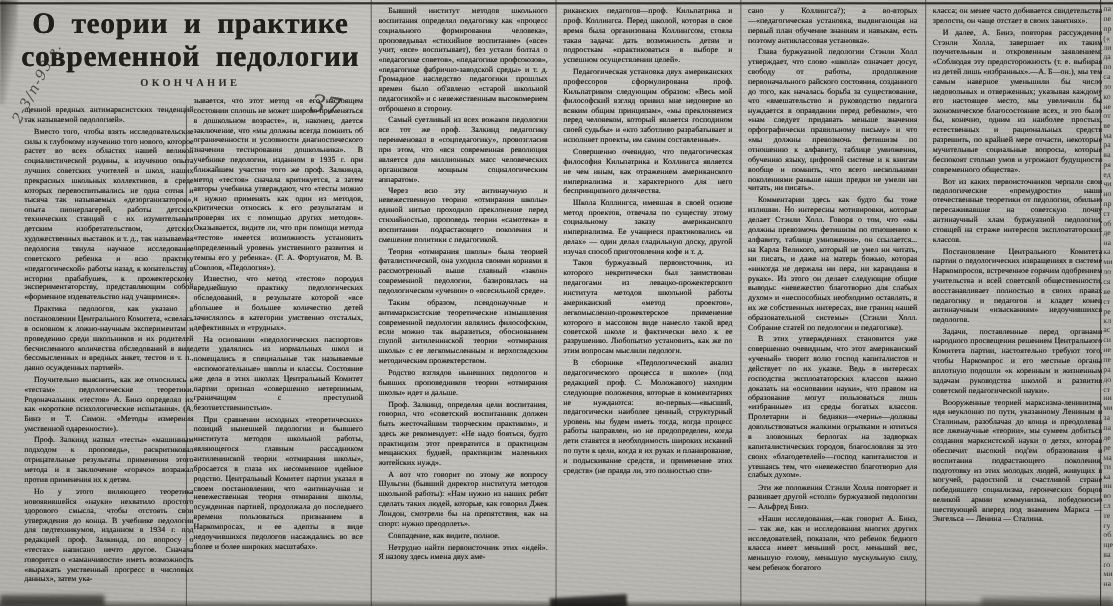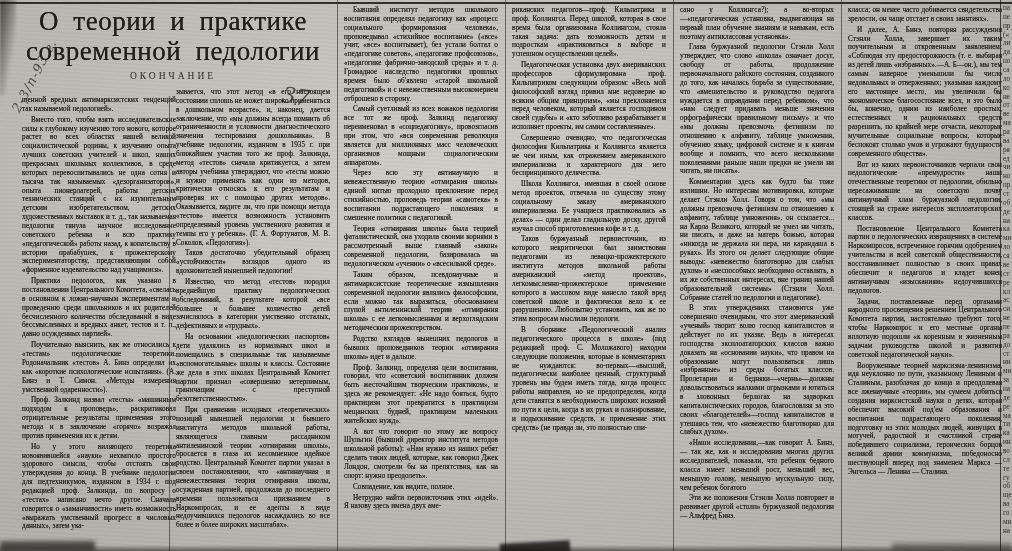--- a/index.html
+++ b/index.html
@@ -6,23 +6,23 @@
   .page{
     position:relative;width:1012px;height:551px;overflow:hidden;
     background:
       radial-gradient(ellipse at 45% 35%, rgba(255,255,255,.16), rgba(0,0,0,.10) 85%),
       repeating-linear-gradient(3deg, rgba(0,0,0,.025) 0 2px, rgba(255,255,255,.03) 2px 4px),
       #c6c4bd;
     font-family:"Liberation Serif", serif;
   }
   
   .masthead{position:absolute;left:10px;top:6px;width:326px;height:88px;text-align:center;}
-  .mast-title{font-weight:normal;font-size:27px;line-height:1.12;color:#211f1c;
+  .mast-title{font-weight:bold;font-size:27px;line-height:1.12;color:#211f1c;
     letter-spacing:.5px;word-spacing:7px;text-shadow:0 0 .6px rgba(25,24,20,.9);}
-  .mast-sub{margin-top:5px;font-weight:normal;font-size:9.5px;letter-spacing:3px;color:#2b2a26;}
+  .mast-sub{margin-top:5px;font-weight:bold;font-size:9.5px;letter-spacing:3px;color:#2b2a26;}
   
   .col{position:absolute;width:154px;overflow:hidden;text-align:justify;
     font-size:7.2px;line-height:1.23;color:#262521;letter-spacing:.04px;
     text-shadow:0 0 .35px rgba(38,37,33,.85);filter:blur(.18px);}
   .col p{margin:0 0 2px;text-indent:9px;}
   .col.cont p:first-child{text-indent:0;}
   .c1{left:10px;top:96px;height:449px;margin-left:12px;}
   .c2{left:176px;top:88px;height:449px;}
   .c3{left:344px;top:6px;height:540px;}
   .c4{left:512px;top:6px;height:540px;}
@@ -76,21 +76,20 @@
   <div class="col cont c1">
       <p>щенной вредных антимарксистских тенденций так называемой педологией».</p>
       <p>Вместо того, чтобы взять исследовательские силы к глубокому изучению того нового, которое растет во всех областях нашей великой социалистической родины, к изучению опыта лучших советских учителей и школ, наших прекрасных школьных коллективов, в среде которых перевоспитывались не одна сотня и тысяча так называемых «дезорганизаторов», опыта пионерлагерей, работы детских технических станций с их изумительным детским изобретательством, детских художественных выставок и т. д., так называемая педология тянула научное исследование советского ребенка и всю практику «педагогической» работы назад, к копательству в истории прабабушек, к прожектерскому экспериментаторству, представляющим собой «форменное издевательство над учащимися».</p>
       <p>Практика педологов, как указано в постановлении Центрального Комитета, «свелась в основном к ложно-научным экспериментам и проведению среди школьников и их родителей бесчисленного количества обследований в виде бессмысленных и вредных анкет, тестов и т. п., давно осужденных партией».</p>
       <p>Поучительно выяснить, как же относились к «тестам» педологические теоретики. Родоначальник «тестов» А. Бинэ определял их как «короткие психологические испытания». (А. Бинэ и Т. Симон. «Методы измерения умственной одаренности»).</p>
       <p>Проф. Залкинд назвал «тесты» «машинным подходом к проповедь», раскритиковал отрицательные результаты применения этого метода и в заключение «горячо» возражал против применения их к детям.</p>
       <p>Но у этого виляющего теоретика новоявившейся «науки» нехватило простого здорового смысла, чтобы отстоять свои утверждения до конца. В учебнике педологии для педтехникумов, изданном в 1934 г. под редакцией проф. Залкинда, по вопросу о «тестах» написано нечто другое. Сначала говорится о «заманчивости» иметь возможность «выражать умственный прогресс в числовых данных», затем ука-</p>
     </div>
   <div class="col cont c2">
       <p>зывается, что этот метод «в его настоящем состоянии сплошь не может широко применяться в дошкольном возрасте», и, наконец, дается заключение, что «мы должны всегда помнить об ограниченности и условности диагностического значения тестирования дошкольника». В учебнике педологии, изданном в 1935 г. при ближайшем участии того же проф. Залкинда, метод «тестов» сначала критикуется, а затем авторы учебника утверждают, что «тесты можно и нужно применять как один из методов, критически относясь к его результатам и проверяя их с помощью других методов». Оказывается, видите ли, что при помощи метода «тестов» имеется возможность установить определенный уровень умственного развития и темпы его у ребенка». (Г. А. Фортунатов, М. В. Соколов, «Педология»).</p>
-      <p>Таков достаточно убедительный образец «устойчивости» взглядов одного из вдохновителей нынешней педологии!</p>
       <p>Известно, что метод «тестов» породил вреднейшую практику педологических обследований, в результате которой «все большее и большее количество детей зачислялось в категории умственно отсталых, дефективных и «трудных».</p>
       <p>На основании «педологических паспортов» дети удалялись из нормальных школ и помещались в специальные так называемые «вспомогательные» школы и классы. Состояние же дела в этих школах Центральный Комитет партии признал «совершенно нетерпимым, граничащим с преступной безответственностью».</p>
       <p>При сравнении исходных «теоретических» позиций нынешней педологии и бывшего института методов школьной работы, являющегося главным рассадником антиленинской теории «отмирания школы», бросается в глаза их несомненное идейное родство. Центральный Комитет партии указал в своем постановлении, что «антинаучная и невежественная теория отмирания школы, осужденная партией, продолжала до последнего времени пользоваться признанием в Наркомпросах, и ее адепты в виде недоучившихся педологов насаждались во все более и более широких масштабах».</p>
     </div>
   <div class="col c3">
       <p>Бывший институт методов школьного воспитания определял педагогику как «процесс социального формирования человека», проповедывал «стихийное воспитание» («все» учит, «все» воспитывает), без устали болтал о «педагогике советов», «педагогике профсоюзов», «педагогике фабрично-заводской среды» и т. д. Громадное наследство педагогики прошлых времен было об'явлено «старой школьной педагогикой» и с невежественным высокомерием отброшено в сторону.</p>
       <p>Самый суетливый из всех вожаков педологии все тот же проф. Залкинд педагогику переименовал в «соцпедагогику», провозгласив при этом, что «вся современная революция является для миллионных масс человеческих организмов мощным социалогическим аппаратом».</p>
       <p>Через всю эту антинаучную и невежественную теорию «отмирания школы» единой нитью проходило преклонение перед стихийностью, проповедь теории «самотека» в воспитании подрастающего поколения и смешение политики с педагогикой.</p>
       <p>Теория «отмирания школы» была теорией фаталистической, она уходила своими корнями в рассмотренный выше главный «закон» современной педологии, базировалась на педологическом «учении» о «всесильной среде».</p>
       <p>Таким образом, псевдонаучные и антимарксистские теоретические измышления современной педологии являлись философским, если можно так выразиться, обоснованием глупой антиленинской теории «отмирания школы» с ее легкомысленным и верхоглядским методическим прожектерством.</p>
@@ -106,28 +105,28 @@
       <p>Совершенно очевидно, что педагогическая философия Кильпатрика и Коллингса является не чем иным, как отражением американского империализма и характерного для него беспринципного делячества.</p>
       <p>Школа Коллингса, имевшая в своей основе метод проектов, отвечала по существу этому социальному заказу американского империализма. Ее учащиеся практиковались «в делах» — один делал гладильную доску, другой изучал способ приготовления кофе и т. д.</p>
       <p>Таков буржуазный первоисточник, из которого некритически был заимствован педагогами из левацко-прожектерского института методов школьной работы американский «метод проектов», легкомысленно-прожектерское применение которого в массовом виде нанесло такой вред советской школе и фактически вело к ее разрушению. Любопытно установить, как же по этим вопросам мыслили педологи.</p>
       <p>В сборнике «Педологический анализ педагогического процесса в школе» (под редакцией проф. С. Моложавого) находим следующие положения, которые в комментариях не нуждаются: во-первых—«высший, педагогически наиболее ценный, структурный уровень мы будем иметь тогда, когда процесс работы направлен, но не предопределен, когда дети ставятся в необходимость широких исканий по пути к цели, когда в их руках и планирование, и подыскивание средств, и применение этих средств» (не правда ли, это полностью спи-</p>
     </div>
   <div class="col cont c5">
       <p>сано у Коллингса?); а во-вторых—«педагогическая установка, выдвигающая на первый план обучение знаниям и навыкам, есть поэтому антиклассовая установка».</p>
       <p>Глава буржуазной педологии Стэнли Холл утверждает, что слово «школа» означает досуг, свободу от работы, продолжение первоначального райского состояния, созданного до того, как началась борьба за существование, что «вмешательство и руководство педагога нуждается в оправдании перед ребенком», что «нам следует придавать меньше значения орфографически правильному письму» и что «мы должны превозмочь фетишизм по отношению к алфавиту, таблице умножения, обучению языку, цифровой системе и к книгам вообще и помнить, что всего несколькими поколениями раньше наши предки не умели ни читать, ни писать».</p>
       <p>Комментарии здесь как будто бы тоже излишни. Но интересны мотивировки, которые делает Стэнли Холл. Говоря о том, что «мы должны превозмочь фетишизм по отношению к алфавиту, таблице умножения», он ссылается... на Карла Великого, который не умел ни читать, ни писать, и даже на матерь божью, которая «никогда не держала ни пера, ни карандаша в руках». Из этого он делает следующие общие выводы: «невежество благотворно для слабых духом» и «неспособных необходимо оставлять, в их же собственных интересах, вне границ нашей образовательной системы» (Стэнли Холл. Собрание статей по педологии и педагогике).</p>
       <p>В этих утверждениях становится уже совершенно очевидным, что этот американский «ученый» творит волю господ капиталистов и действует по их указке. Ведь в интересах господства эксплоататорских классов важно доказать на «основании науки», что правом на образование могут пользоваться лишь «избранные» из среды богатых классов. Пролетарии и бедняки—«чернь»—должны довольствоваться жалкими огрызками и ютиться в зловонных берлогах на задворках капиталистических городов, благословляя за это своих «благодетелей»—господ капиталистов и утешаясь тем, что «невежество благотворно для слабых духом».</p>
+      <p>Эти же положения Стэнли Холла повторяет и развивает другой «столп» буржуазной педологии — Альфред Бинэ.</p>
       <p>«Наши исследования,—как говорит А. Бинэ, — так же, как и исследования многих других исследователей, показали, что ребенок бедного класса имеет меньший рост, меньший вес, меньшую голову, меньшую мускульную силу, чем ребенок богатого</p>
-      <p>Эти же положения Стэнли Холла повторяет и развивает другой «столп» буржуазной педологии — Альфред Бинэ.</p>
     </div>
   <div class="col cont c6">
       <p>класса; он менее часто добивается свидетельства зрелости, он чаще отстает в своих занятиях».</p>
       <p>И далее, А. Бинэ, повторяя рассуждения Стэнли Холла, завершает их таким поучительным и откровенным заявлением: «Соблюдая эту предосторожность (т. е. выбирая из детей лишь «избранных».—А. Б—он.), мы тем самым наверное уменьшили бы число недовольных и отверженных; указывая каждому его настоящее место, мы увеличили бы экономическое благосостояние всех, и это было бы, конечно, одним из наиболее простых, естественных и рациональных средств разрешить, по крайней мере отчасти, некоторые мучительные социальные вопросы, которые беспокоят столько умов и угрожают будущности современного общества».</p>
       <p>Вот из каких первоисточников черпали свои педологические «премудрости» наши отечественные теоретики от педологии, обильно пересаживавшие на советскую почву антинаучный хлам буржуазной педологии, стоящей на страже интересов эксплоататорских классов.</p>
-      <p>Постановление Центрального Комитета партии о педологических извращениях в системе Наркомпросов, встреченное горячим одобрением учительства и всей советской общественности, восстанавливает полностью в своих правах обеспечит и педагогов и кладет конец антинаучным «изысканиям» недоучившихся педологов.</p>
+      <p>Постановление Центрального Комитета партии о педологических извращениях в системе Наркомпросов, встреченное горячим одобрением учительства и всей советской общественности, восстанавливает полностью в своих правах педагогику и педагогов и кладет конец антинаучным «изысканиям» недоучившихся педологов.</p>
       <p>Задачи, поставленные перед органами народного просвещения решением Центрального Комитета партии, настоятельно требуют того, чтобы Наркомпрос и его местные органы вплотную подошли «к коренным и жизненным задачам руководства школой и развития советской педагогической науки».</p>
       <p>Вооруженные теорией марксизма-ленинизма, идя неуклонно по пути, указанному Лениным и Сталиным, разоблачая до конца и преодолевая все лженаучные «теории», мы сумеем добиться создания марксистской науки о детях, которая обеспечит высокий под'ем образования и воспитания подрастающего поколения, подготовку из этих молодых людей, живущих в могучей, радостной и счастливой стране победившего социализма, героических борцов великой армии коммунизма, победоносно шествующей вперед под знаменем Маркса — Энгельса — Ленина — Сталина.</p>
     </div>
 
   <div class="vrule r1"></div>
   <div class="vrule r2"></div>
   <div class="vrule r3"></div>
   <div class="vrule r4"></div>
   <div class="vrule r5"></div>
   <div class="vrule r6"></div>

